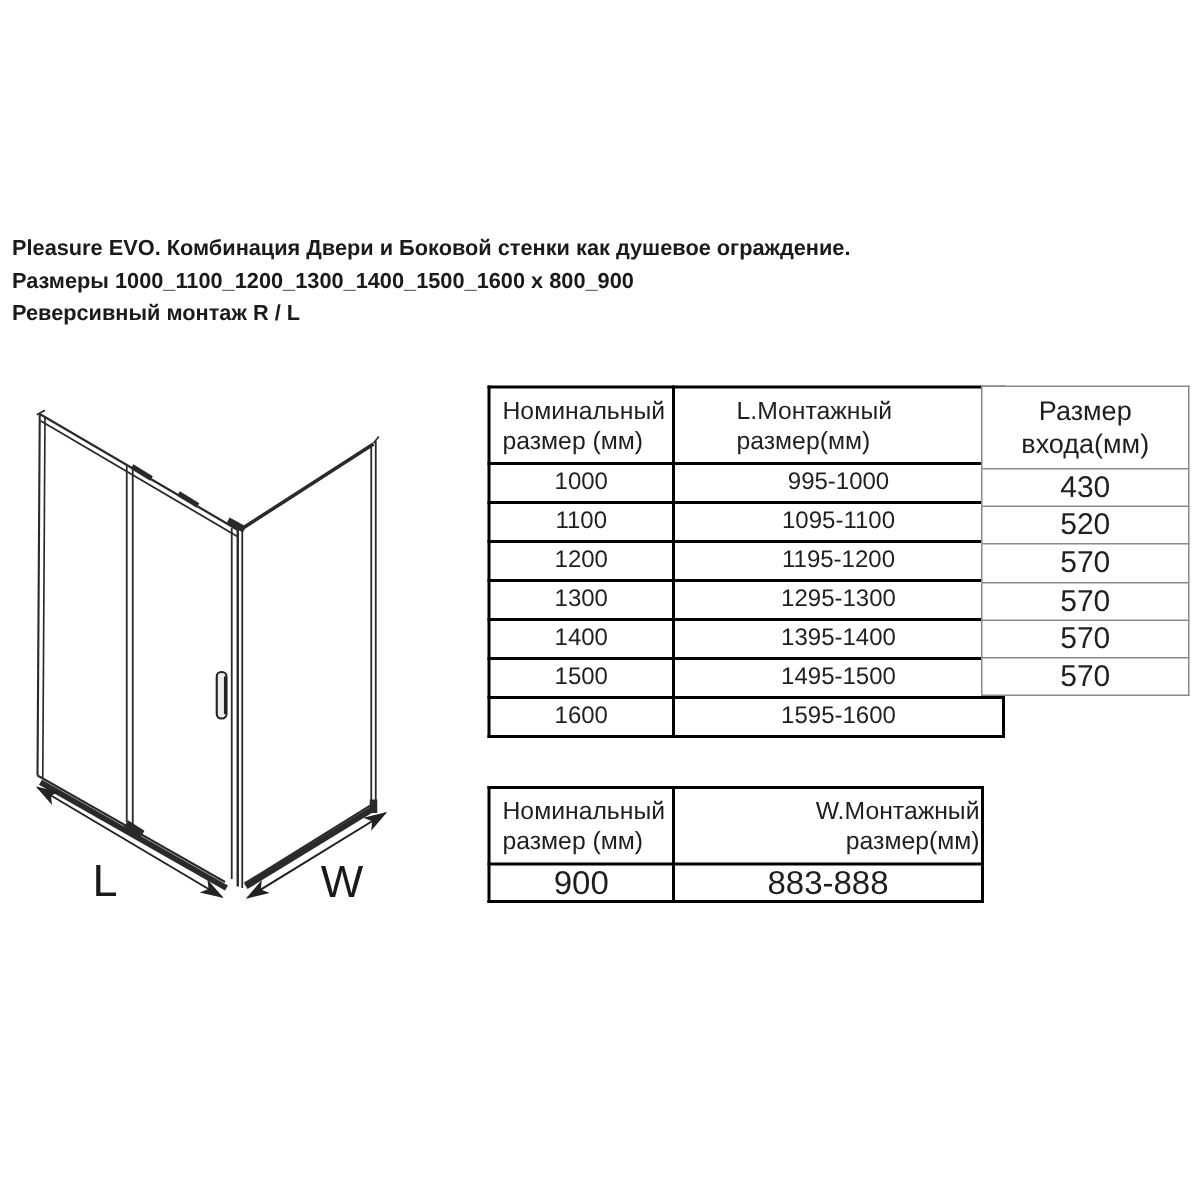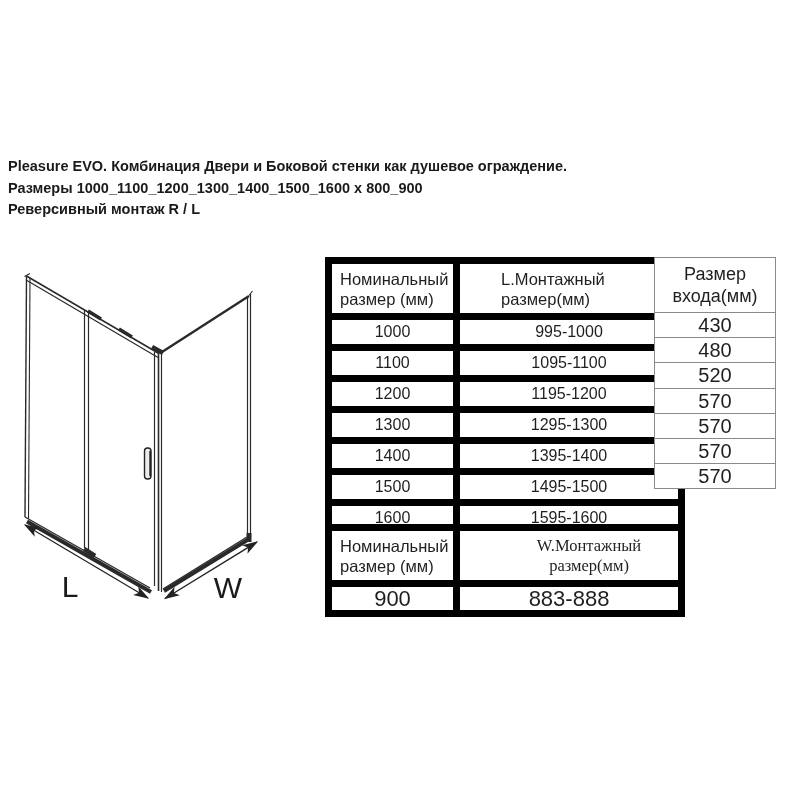--- a/index.html
+++ b/index.html
@@ -8,39 +8,39 @@
     font-family:"Liberation Sans","DejaVu Sans",sans-serif;color:#1f1f1f;border-radius:20px;
   }
   
   .top-text{position:absolute;left:8px;top:156px;width:640px;
     font-size:14.5px;line-height:21.5px;font-weight:bold;color:#1a1a1a;}
   
   .diagram{position:absolute;left:0;top:258px;}
   .diagram text{font-family:"Liberation Sans","DejaVu Sans",sans-serif;fill:#1a1a1a;}
   
   table{position:absolute;border-collapse:collapse;table-layout:fixed;background:#fff;}
-  .tbl-dark th,.tbl-dark td{border:7px solid #000000;}
+  .tbl-dark th,.tbl-dark td{border:2px solid #000000;}
   .tbl-light th,.tbl-light td{border:1px solid #8a8a8a;}
   th{font-weight:normal;vertical-align:middle;}
   td{text-align:center;vertical-align:middle;padding:0;}
   
   .tbl-length{left:325px;top:257px;width:288px;}
   .tbl-length th{height:47px;font-size:16.5px;line-height:20px;}
   .tbl-length th.c1{text-align:left;padding-left:8px;width:112px;}
   .tbl-length th.c2{text-align:left;padding-left:41px;width:176px;}
   .tbl-length td{height:24px;font-size:16px;line-height:24px;}
   
-  .tbl-entrance{left:654px;top:257px;width:122px;}
+  .tbl-entrance{left:654px;top:257px;width:139px;}
   .tbl-entrance th{height:52px;font-size:18px;line-height:22px;text-align:center;}
   .tbl-entrance td{height:24.2px;font-size:20px;line-height:24px;}
   
   .tbl-width{left:325px;top:524px;width:288px;}
   .tbl-width th{height:47px;font-size:16.5px;line-height:20px;}
   .tbl-width th.c1{text-align:left;padding-left:8px;width:112px;}
-  .tbl-width th.c2{text-align:center;padding-left:41px;width:176px;font-family:Liberation Serif, serif;}
+  .tbl-width th.c2{text-align:right;padding-left:27px;width:176px;}
   .tbl-width td{height:23px;font-size:22px;line-height:23px;}
 </style>
 </head>
 <body>
 
 <div class="page">
 
   <div class="top-text">
     <div>Pleasure EVO. Комбинация Двери и Боковой стенки как душевое ограждение.</div>
     <div>Размеры 1000_1100_1200_1300_1400_1500_1600 x 800_900</div>
@@ -148,23 +148,20 @@
     <thead>
       <tr>
         <th>Размер входа(мм)</th>
       </tr>
     </thead>
     <tbody>
         <tr>
           <td>430</td>
         </tr>
         <tr>
-          <td>480</td>
-        </tr>
-        <tr>
           <td>520</td>
         </tr>
         <tr>
           <td>570</td>
         </tr>
         <tr>
           <td>570</td>
         </tr>
         <tr>
           <td>570</td>

